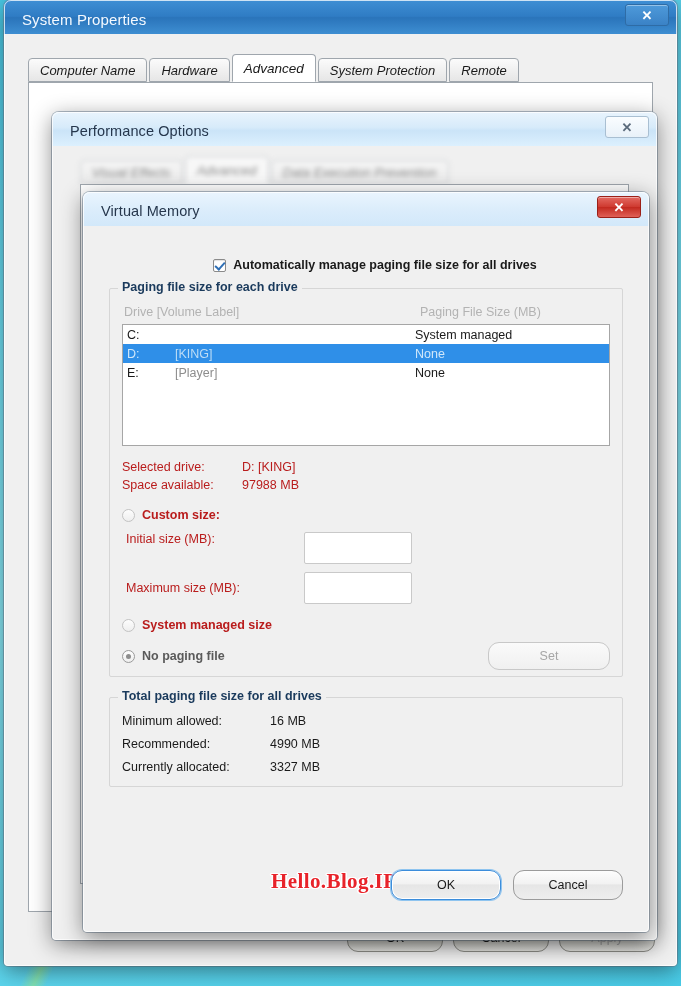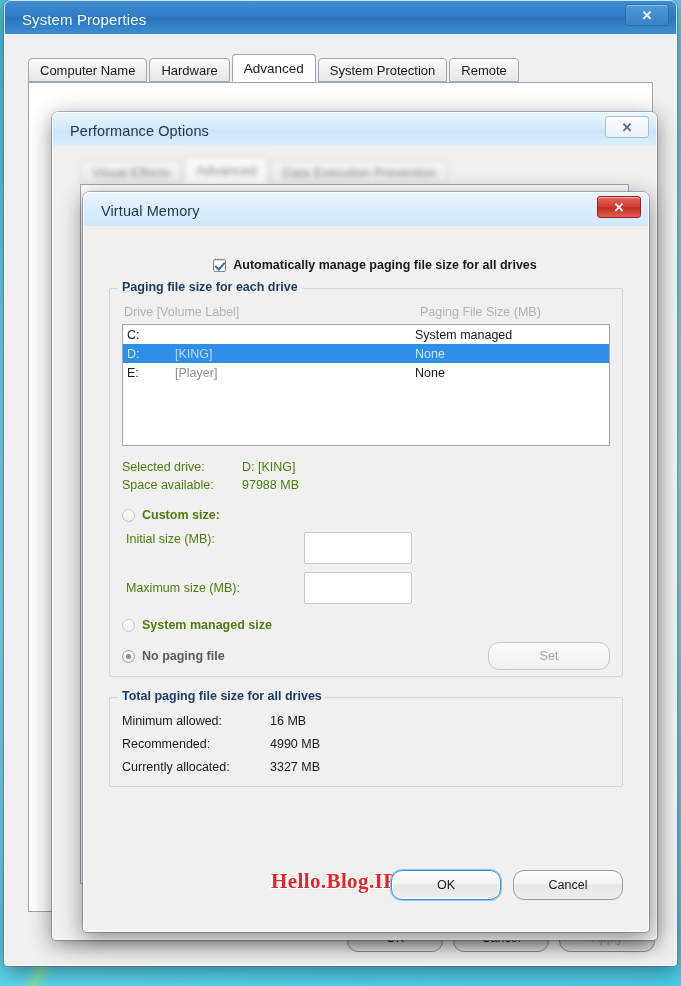--- a/index.html
+++ b/index.html
@@ -40,21 +40,21 @@
   .xbtn.red { background:linear-gradient(180deg,#e46a62 0%,#cf3b31 48%,#c32a20 52%,#e06057 100%);
     color:#fff; border:1px solid #9b2018; box-shadow:inset 0 1px 0 rgba(255,255,255,.45); }
 
   
   #sysprops { left:4px; top:0; width:673px; height:966px; }
   #sysprops .body { position:absolute; left:6px; right:6px; top:34px; bottom:6px;
     background:#f0f0f0; border-radius:0 0 3px 3px; }
   .tabstrip { position:absolute; left:18px; top:22px; right:18px; height:26px; display:flex; align-items:flex-end; }
   .tab { height:24px; padding:0 11px; display:flex; align-items:center; font-size:13px; color:#1a1a1a;
     background:linear-gradient(180deg,#fbfbfb,#e6e6e6); border:1px solid #9fa6ad;
-    border-radius:4px 4px 0 0; margin-right:2px; }
+    border-radius:4px 4px 0 0; margin-right:2px;font-style:italic; }
   .tab.active { height:28px; background:#fff; border-bottom-color:#fff; font-size:13.5px; }
   .tabpage { position:absolute; left:18px; right:18px; top:48px; bottom:48px;
     background:#fff; border:1px solid #9fa6ad; }
   .sp-buttons { position:absolute; right:16px; bottom:8px; display:flex; gap:10px; }
 
   
   #perfopts { left:52px; top:112px; width:605px; height:828px; }
   #perfopts .body { position:absolute; left:6px; right:6px; top:34px; bottom:6px; background:#f0f0f0; }
   #po-tabstrip { position:absolute; left:22px; top:14px; right:22px; height:24px; display:flex; align-items:flex-end; }
   #po-tabpage { position:absolute; left:22px; right:22px; top:38px; bottom:50px;
@@ -77,21 +77,21 @@
   .cb.checked::after { content:""; position:absolute; left:3px; top:0px; width:4px; height:8px;
     border:solid #2f6fb5; border-width:0 2px 2px 0; transform:rotate(42deg); }
 
   .radio { width:13px; height:13px; border-radius:50%; border:1px solid #c3c3c3;
     background:linear-gradient(180deg,#fdfdfd,#eeeeee); position:relative; flex:none; }
   .radio.on { border-color:#9a9a9a; }
   .radio.on::after { content:""; position:absolute; left:3px; top:3px; width:5px; height:5px;
     border-radius:50%; background:#8d8d8d; }
 
   .lbl { color:#1a1a1a; font-size:12.5px; }
-  .lbl.dim { color:#4d7c0f; }
+  .lbl.dim { color:#b91c1c; }
   .hdr-dim { color:#b3b3b3; font-size:12.5px; }
 
   .listbox { background:#fff; border:1px solid #a6a6a6; overflow:hidden; }
   .lrow { display:flex; height:19px; align-items:center; padding:0 4px; font-size:12.5px; color:#1a1a1a; }
   .lrow.sel { background:#2f8fe8; color:#cfe7fa; }
   .lrow .c-drive { width:48px; flex:none; }
   .lrow .c-label { width:240px; flex:none; color:#8d8d8d; }
   .lrow.sel .c-label { color:#bcdcf6; }
   .lrow .c-size { flex:1; }
 

